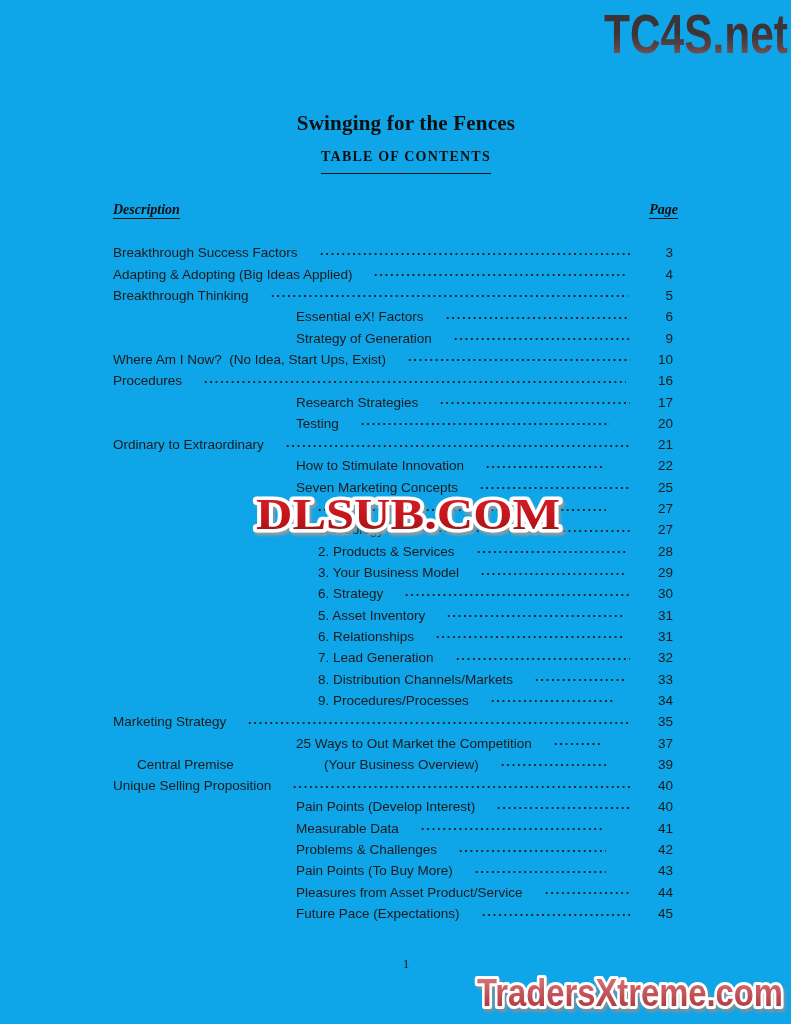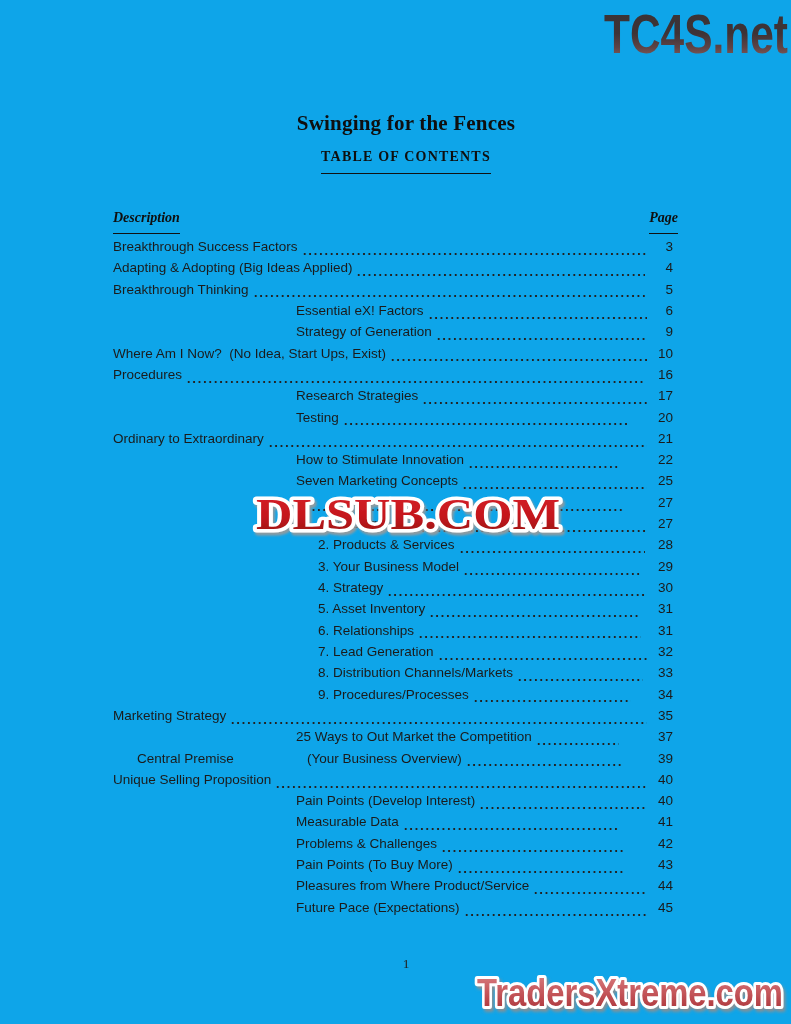--- a/index.html
+++ b/index.html
@@ -17,25 +17,25 @@
     border-bottom:1.6px solid #111; padding-bottom:8px;
   }
 
   
   .toc-header {
     position:absolute; top:202px; left:113px; width:565px;
     display:flex; justify-content:space-between;
     font-family:"Liberation Serif", serif; font-style:italic; font-weight:bold;
     font-size:14px; color:#0f0f0f;
   }
-  .toc-header span { border-bottom:1.5px solid #111; padding-bottom:7px;margin-top:8px; }
+  .toc-header span { border-bottom:1.5px solid #111; padding-bottom:0; }
 
   
   .toc { position:absolute; top:239px; left:113px; width:565px; }
-  .row { display:flex; align-items:flex-start; height:21.32px; font-size:13.5px; white-space:pre; }
+  .row { display:flex; align-items:flex-end; height:21.32px; font-size:13.5px; white-space:pre;gap:17px; }
   .row.i1 { padding-left:183px; }
   .row.i2 { padding-left:205px; }
   .lab { flex:none; }
   .col1 { flex:none; width:170px;margin-left:24px; }
   .leader {
     flex:1 1 auto; align-self:stretch; margin-left:4px;
     background-image:radial-gradient(circle, #222 1.1px, transparent 1.45px);
     background-size:5.4px 4px; background-repeat:repeat-x;
     background-position:0 calc(100% - 4.5px);
   }
@@ -91,35 +91,35 @@
       <div class="row i0"><span class="lab">Procedures</span><span class="leader" style="margin-right: 4px;"></span><span class="pg">16</span></div>
       <div class="row i1"><span class="lab">Research Strategies</span><span class="leader" style="margin-right: 0px;"></span><span class="pg">17</span></div>
       <div class="row i1"><span class="lab">Testing</span><span class="leader" style="margin-right: 20px;"></span><span class="pg">20</span></div>
       <div class="row i0"><span class="lab">Ordinary to Extraordinary</span><span class="leader" style="margin-right: 0px;"></span><span class="pg">21</span></div>
       <div class="row i1"><span class="lab">How to Stimulate Innovation</span><span class="leader" style="margin-right: 28px;"></span><span class="pg">22</span></div>
       <div class="row i1"><span class="lab">Seven Marketing Concepts</span><span class="leader" style="margin-right: 0px;"></span><span class="pg">25</span></div>
       <div class="row i1"><span class="lab"></span><span class="leader" style="margin-right: 24px;"></span><span class="pg">27</span></div>
       <div class="row i2"><span class="lab">1. Ideology</span><span class="leader" style="margin-right: 0px;"></span><span class="pg">27</span></div>
       <div class="row i2"><span class="lab">2. Products &amp; Services</span><span class="leader" style="margin-right: 2px;"></span><span class="pg">28</span></div>
       <div class="row i2"><span class="lab">3. Your Business Model</span><span class="leader" style="margin-right: 6px;"></span><span class="pg">29</span></div>
-      <div class="row i2"><span class="lab">4. Strategy</span><span class="leader" style="margin-right: 0px;"></span><span class="pg">30</span></div>
+      <div class="row i2"><span class="lab">6. Strategy</span><span class="leader" style="margin-right: 0px;"></span><span class="pg">30</span></div>
       <div class="row i2"><span class="lab">5. Asset Inventory</span><span class="leader" style="margin-right: 8px;"></span><span class="pg">31</span></div>
       <div class="row i2"><span class="lab">6. Relationships</span><span class="leader" style="margin-right: 6px;"></span><span class="pg">31</span></div>
       <div class="row i2"><span class="lab">7. Lead Generation</span><span class="leader" style="margin-right: 0px;"></span><span class="pg">32</span></div>
       <div class="row i2"><span class="lab">8. Distribution Channels/Markets</span><span class="leader" style="margin-right: 4px;"></span><span class="pg">33</span></div>
       <div class="row i2"><span class="lab">9. Procedures/Processes</span><span class="leader" style="margin-right: 16px;"></span><span class="pg">34</span></div>
       <div class="row i0"><span class="lab">Marketing Strategy</span><span class="leader" style="margin-right: 0px;"></span><span class="pg">35</span></div>
       <div class="row i1"><span class="lab">25 Ways to Out Market the Competition</span><span class="leader" style="margin-right: 28px;"></span><span class="pg">37</span></div>
       <div class="row i0"><span class="col1">Central Premise</span><span class="lab">(Your Business Overview)</span><span class="leader" style="margin-right: 24px;"></span><span class="pg">39</span></div>
       <div class="row i0"><span class="lab">Unique Selling Proposition</span><span class="leader" style="margin-right: 0px;"></span><span class="pg">40</span></div>
       <div class="row i1"><span class="lab">Pain Points (Develop Interest)</span><span class="leader" style="margin-right: 0px;"></span><span class="pg">40</span></div>
       <div class="row i1"><span class="lab">Measurable Data</span><span class="leader" style="margin-right: 28px;"></span><span class="pg">41</span></div>
       <div class="row i1"><span class="lab">Problems &amp; Challenges</span><span class="leader" style="margin-right: 24px;"></span><span class="pg">42</span></div>
       <div class="row i1"><span class="lab">Pain Points (To Buy More)</span><span class="leader" style="margin-right: 24px;"></span><span class="pg">43</span></div>
-      <div class="row i1"><span class="lab">Pleasures from Where Product/Service</span><span class="leader" style="margin-right: 0px;"></span><span class="pg">44</span></div>
+      <div class="row i1"><span class="lab">Pleasures from Asset Product/Service</span><span class="leader" style="margin-right: 0px;"></span><span class="pg">44</span></div>
       <div class="row i1"><span class="lab">Future Pace (Expectations)</span><span class="leader" style="margin-right: 0px;"></span><span class="pg">45</span></div>
     </div>
 
   <svg class="wm-dlsub" width="336" height="60" viewBox="0 0 336 60">
     <defs>
       <linearGradient id="g-dlsub" x1="0" y1="0" x2="0" y2="1">
         <stop offset="0" stop-color="#d8242b"></stop>
         <stop offset="0.55" stop-color="#c4161c"></stop>
         <stop offset="1" stop-color="#8f1014"></stop>
       </linearGradient>

